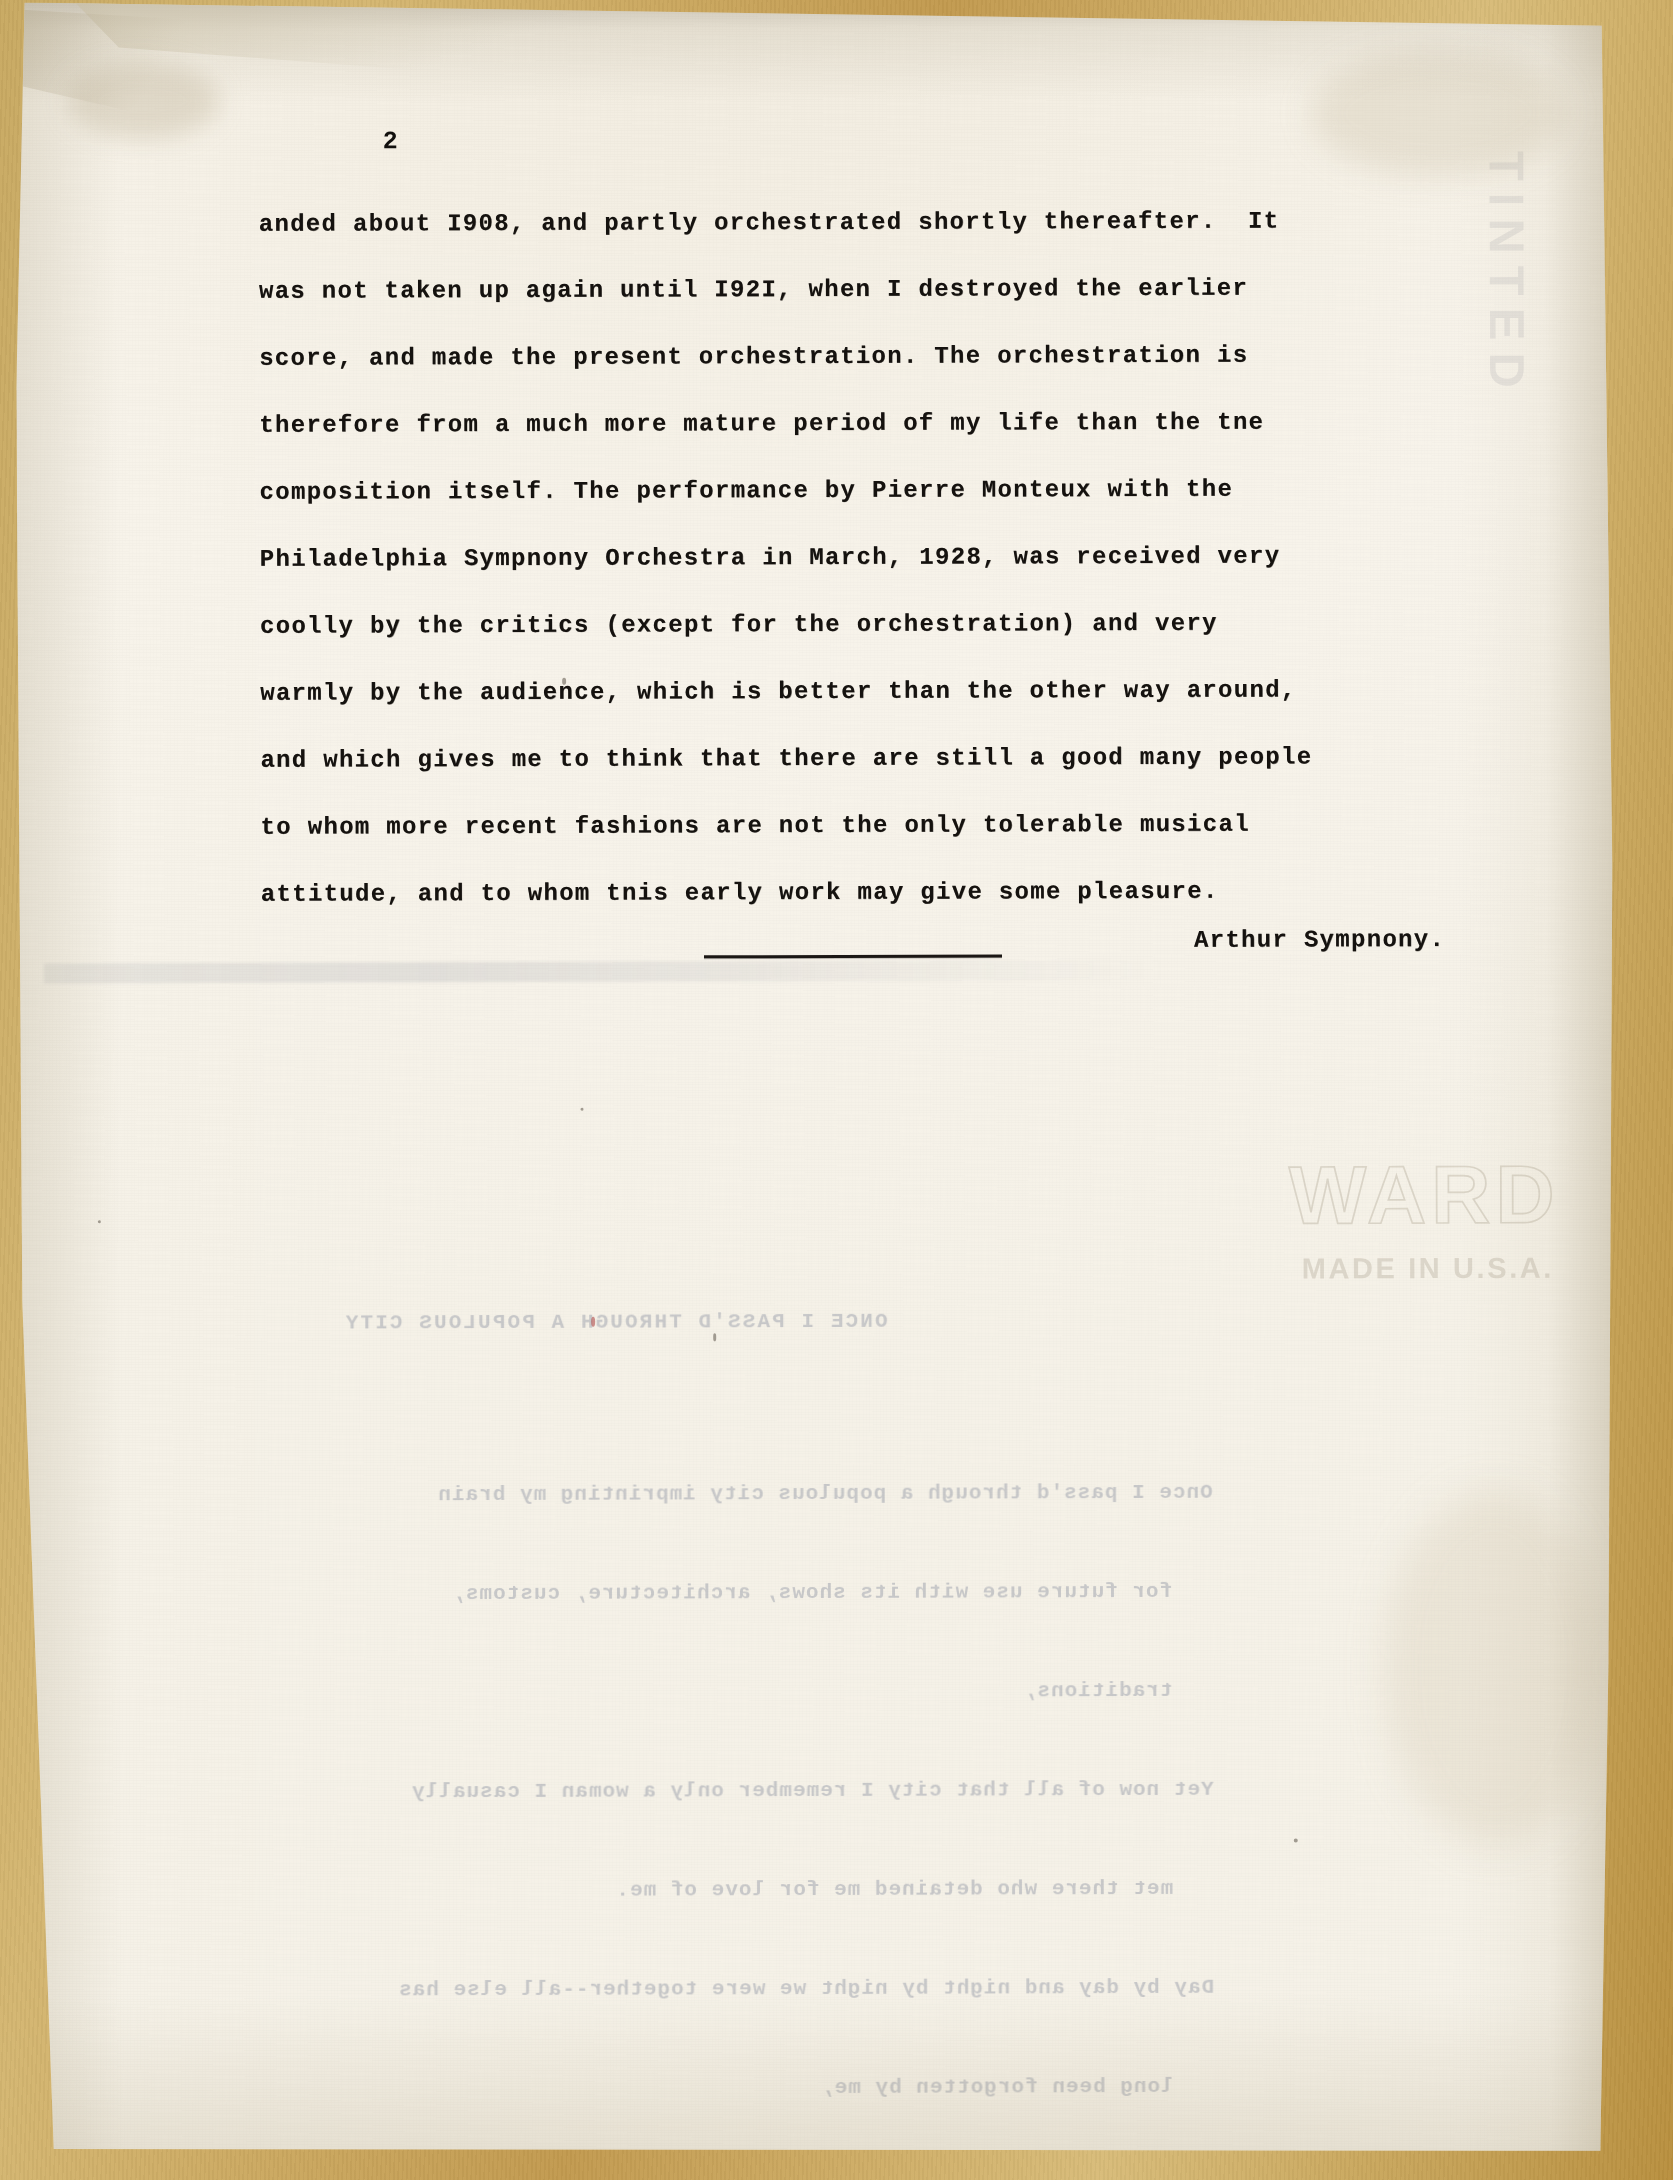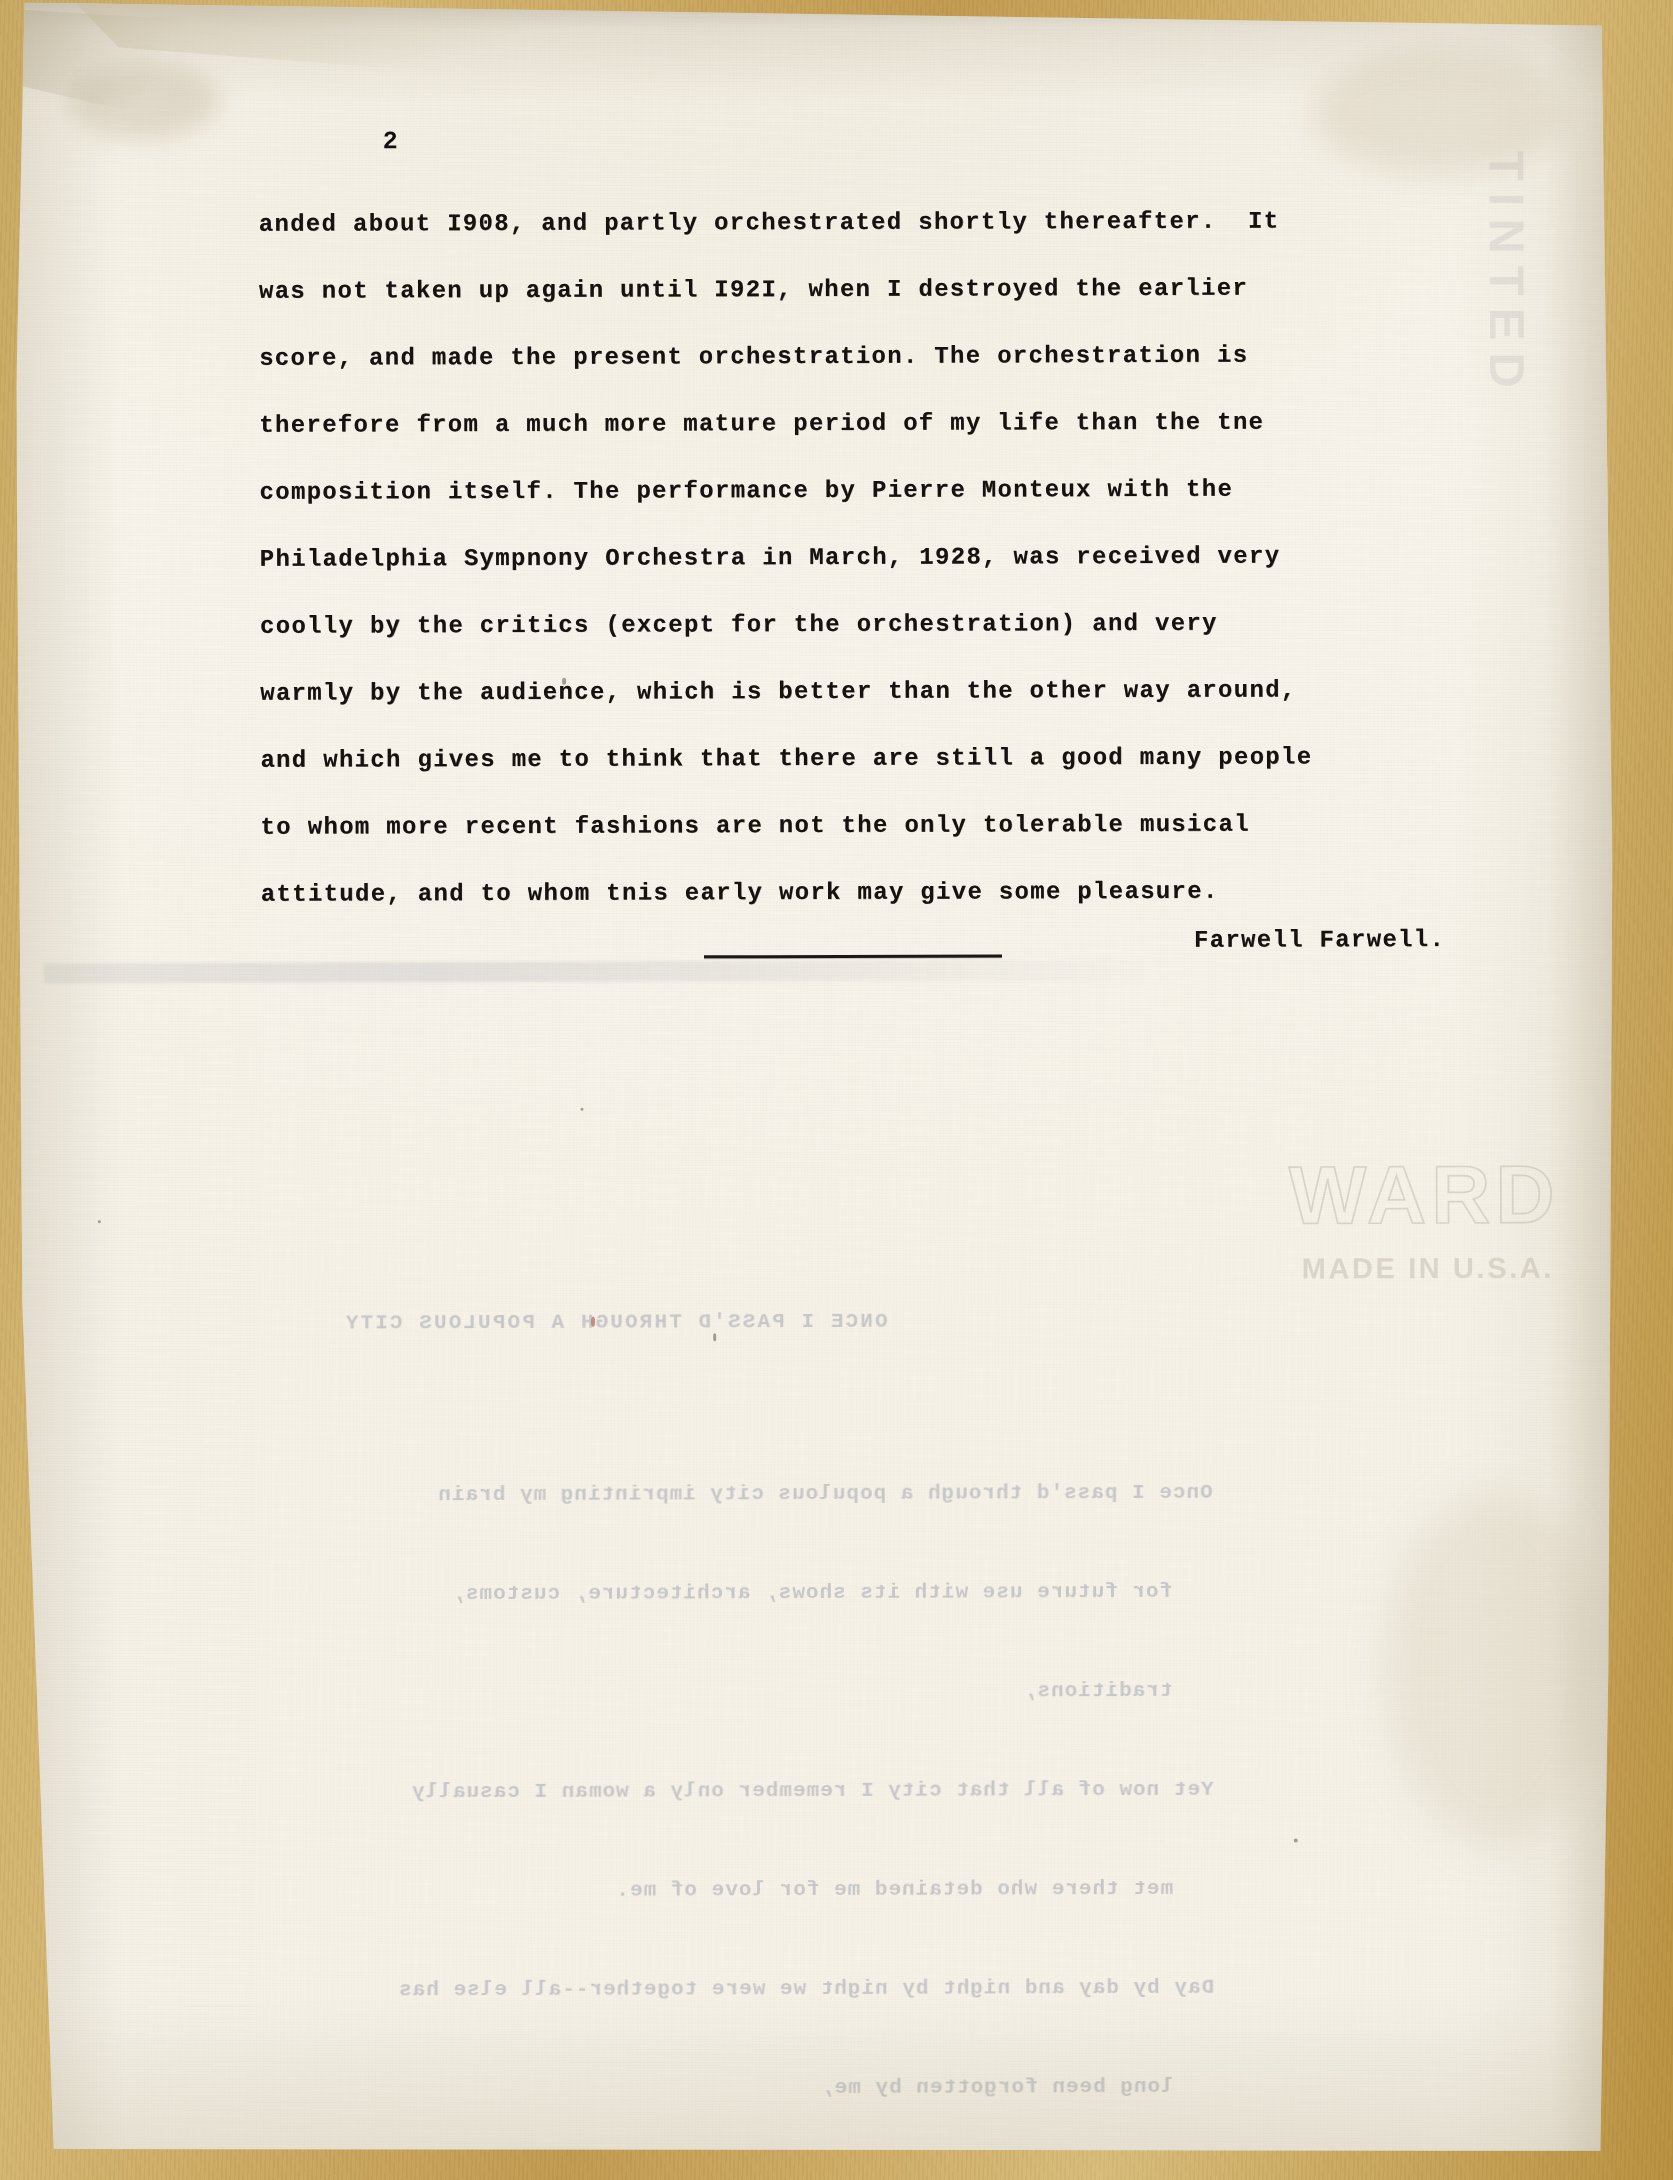--- a/index.html
+++ b/index.html
@@ -299,21 +299,21 @@
       <div class="tline">Philadelphia Sympnony Orchestra in March, 1928, was received very</div>
       <div class="tline">coolly by the critics (except for the orchestration) and very</div>
       <div class="tline">warmly by the audience, which is better than the other way around,</div>
       <div class="tline">and which gives me to think that there are still a good many people</div>
       <div class="tline">to whom more recent fashions are not the only tolerable musical</div>
       <div class="tline">attitude, and to whom tnis early work may give some pleasure.</div>
     </div>
 
     <div class="signature-row">
       <div class="rule"></div>
-      <div class="signature">Farwell Farwell.</div>
+      <div class="signature">Arthur Sympnony.</div>
     </div>
 
     <div class="top-crease"></div>
     <div class="crease-fold"></div>
     <div class="crease-fold2"></div>
     <div class="left-shade"></div>
     <div class="right-shade"></div>
     <div class="bottom-shade"></div>
 
     <div class="blotch" style="left:51px; top:60px; width:153px; height:77px; background:rgba(175,162,132,.30); filter:blur(12px);"></div>

